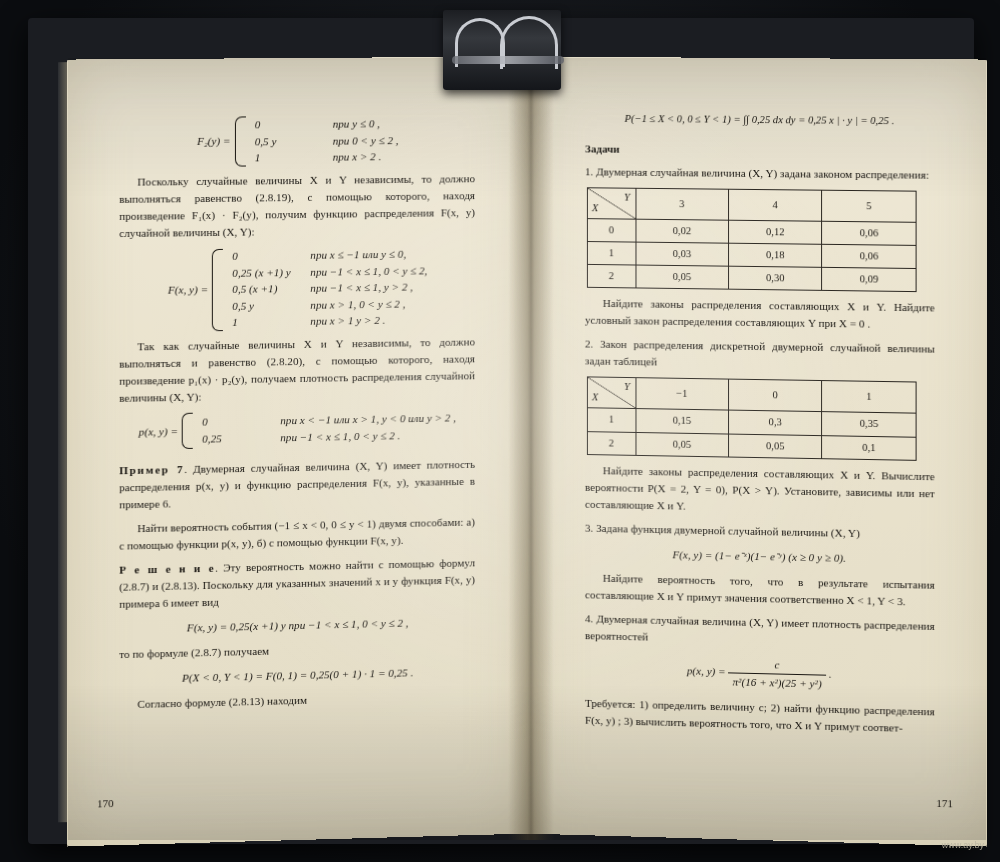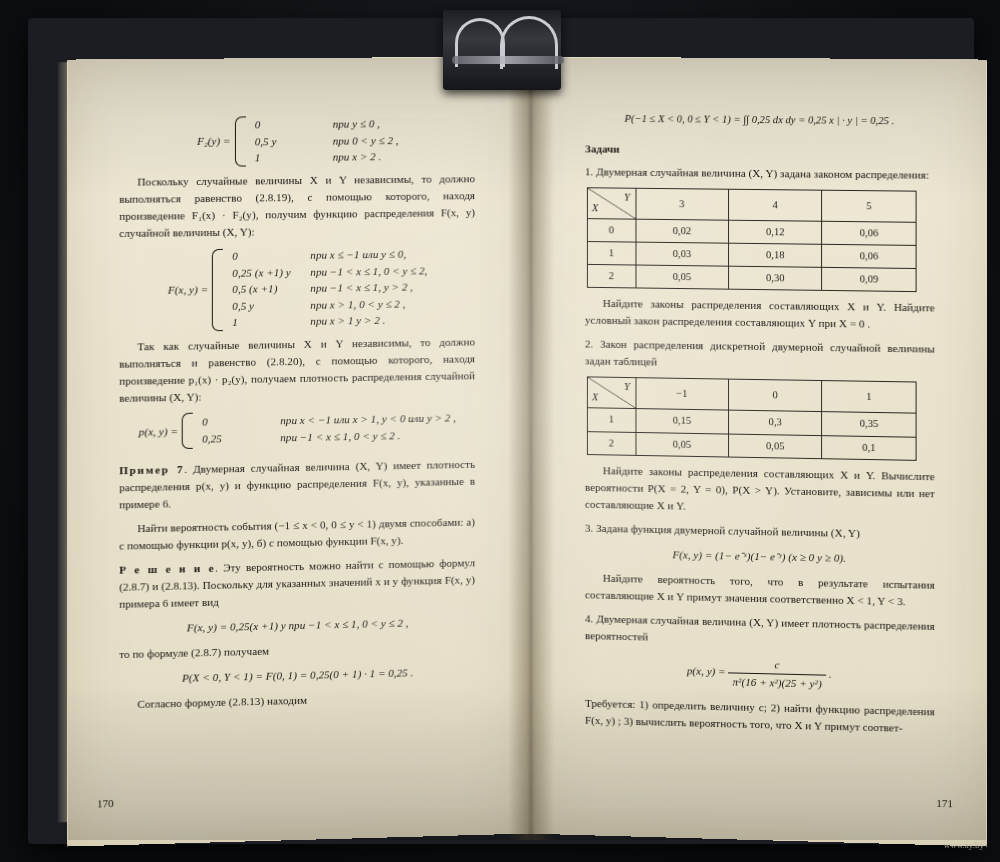--- a/index.html
+++ b/index.html
@@ -128,21 +128,21 @@
   }
 
   .pageno{
     position:absolute;bottom:36px;font-size:11px;color:#1d1a14;
   }
   .page.left .pageno{left:30px;}
   .page.right .pageno{right:34px;}
 
   .watermark{
     position:absolute;right:16px;bottom:12px;
-    font-family:Liberation Serif, serif;font-size:9px;color:#b9b3a0;opacity:.9;
+    font-family:Liberation Sans, sans-serif;font-size:9px;color:#b9b3a0;opacity:.9;
   }
 
   .frac{display:inline-block;vertical-align:middle;text-align:center;font-style:italic;}
   .frac .n{display:block;border-bottom:1px solid #191611;padding:0 4px;}
   .frac .d{display:block;padding:0 4px;}
 </style>
 </head>
 <body>
 
 <div id="stage">

